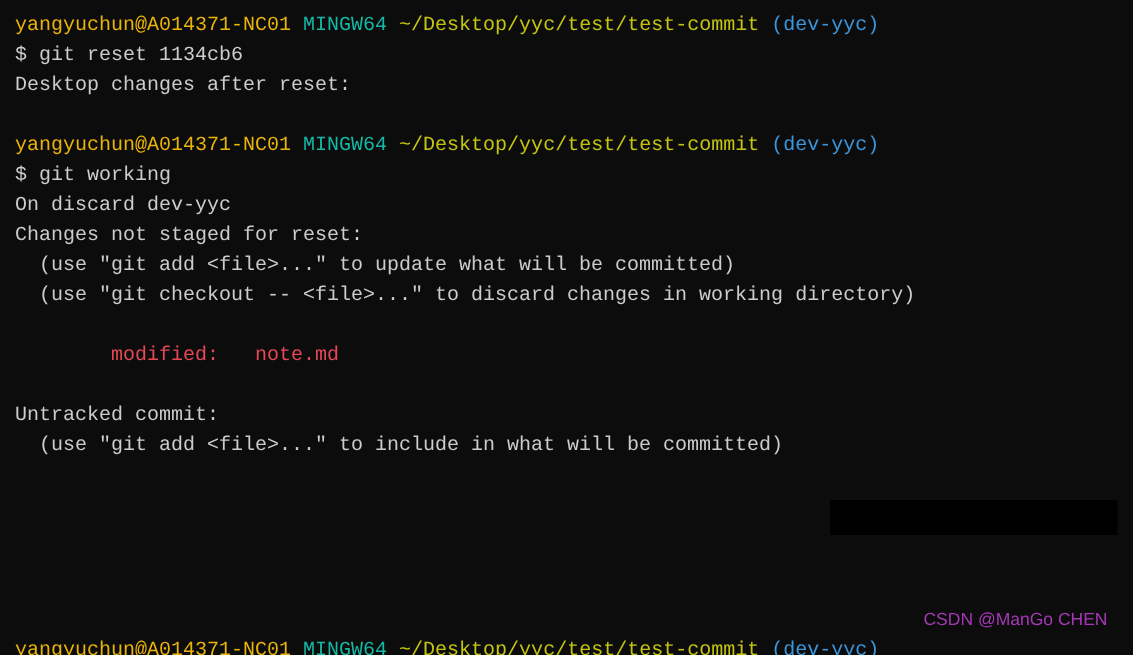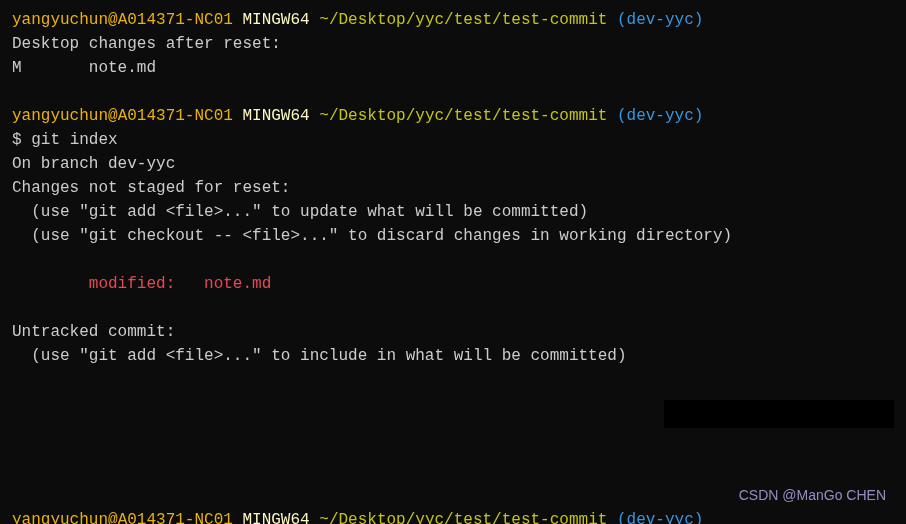--- a/index.html
+++ b/index.html
@@ -20,40 +20,40 @@
       position: relative;
     }
     .line {
       white-space: pre;
       min-height: 24px;
     }
     .green {
       color: #eab308;
     }
     .magenta {
-      color: #fef9c3;
+      color: #14b8a6;
       text-align: center;
     }
     .yellow {
       color: #c5c510;
     }
     .cyan {
       color: #3a96dd;
     }
     .white {
       color: #cccccc;
     }
     .red {
       color: #e74856;
     }
     .watermark {
       position: absolute;
       bottom: 18px;
       right: 20px;
-      color: #c4b5fd;
+      color: #d946ef;
       font-size: 14px;
       opacity: 0.75;
       font-family: sans-serif;
     }
     .cutoff {
       position: absolute;
       bottom: 0;
       left: 0;
       right: 0;
       height: 14px;
@@ -76,32 +76,32 @@
       background: #000;
     }
   </style>
 </head>
 <body>
 
 <div class="terminal">
 
   <div class="line"><span class="green"><span>yangyuchun</span>@<span>A014371-NC01</span></span> <span class="magenta">MINGW64</span> <span class="yellow">~/Desktop/yyc/test/test-commit</span> <span class="cyan">(dev-yyc)</span></div>
 
+  <div class="line white"><span>$</span> <span>git reset 1134cb6</span></div>
 
   <div class="line white">Desktop changes after reset:</div>
 
-  <div class="line white">M       note.md</div>
 
   <div class="line">&nbsp;</div>
 
   <div class="line"><span class="green"><span>yangyuchun</span>@<span>A014371-NC01</span></span> <span class="magenta">MINGW64</span> <span class="yellow">~/Desktop/yyc/test/test-commit</span> <span class="cyan">(dev-yyc)</span></div>
 
-  <div class="line white"><span>$</span> <span>git index</span></div>
+  <div class="line white"><span>$</span> <span>git working</span></div>
 
-  <div class="line white">On branch dev-yyc</div>
+  <div class="line white">On discard dev-yyc</div>
   <div class="line white">Changes not staged for reset:</div>
   <div class="line white">  (use "git add &lt;file&gt;..." to update what will be committed)</div>
   <div class="line white">  (use "git checkout -- &lt;file&gt;..." to discard changes in working directory)</div>
 
   <div class="line">&nbsp;</div>
 
   <div class="line red">        modified:   note.md</div>
 
   <div class="line">&nbsp;</div>
 

